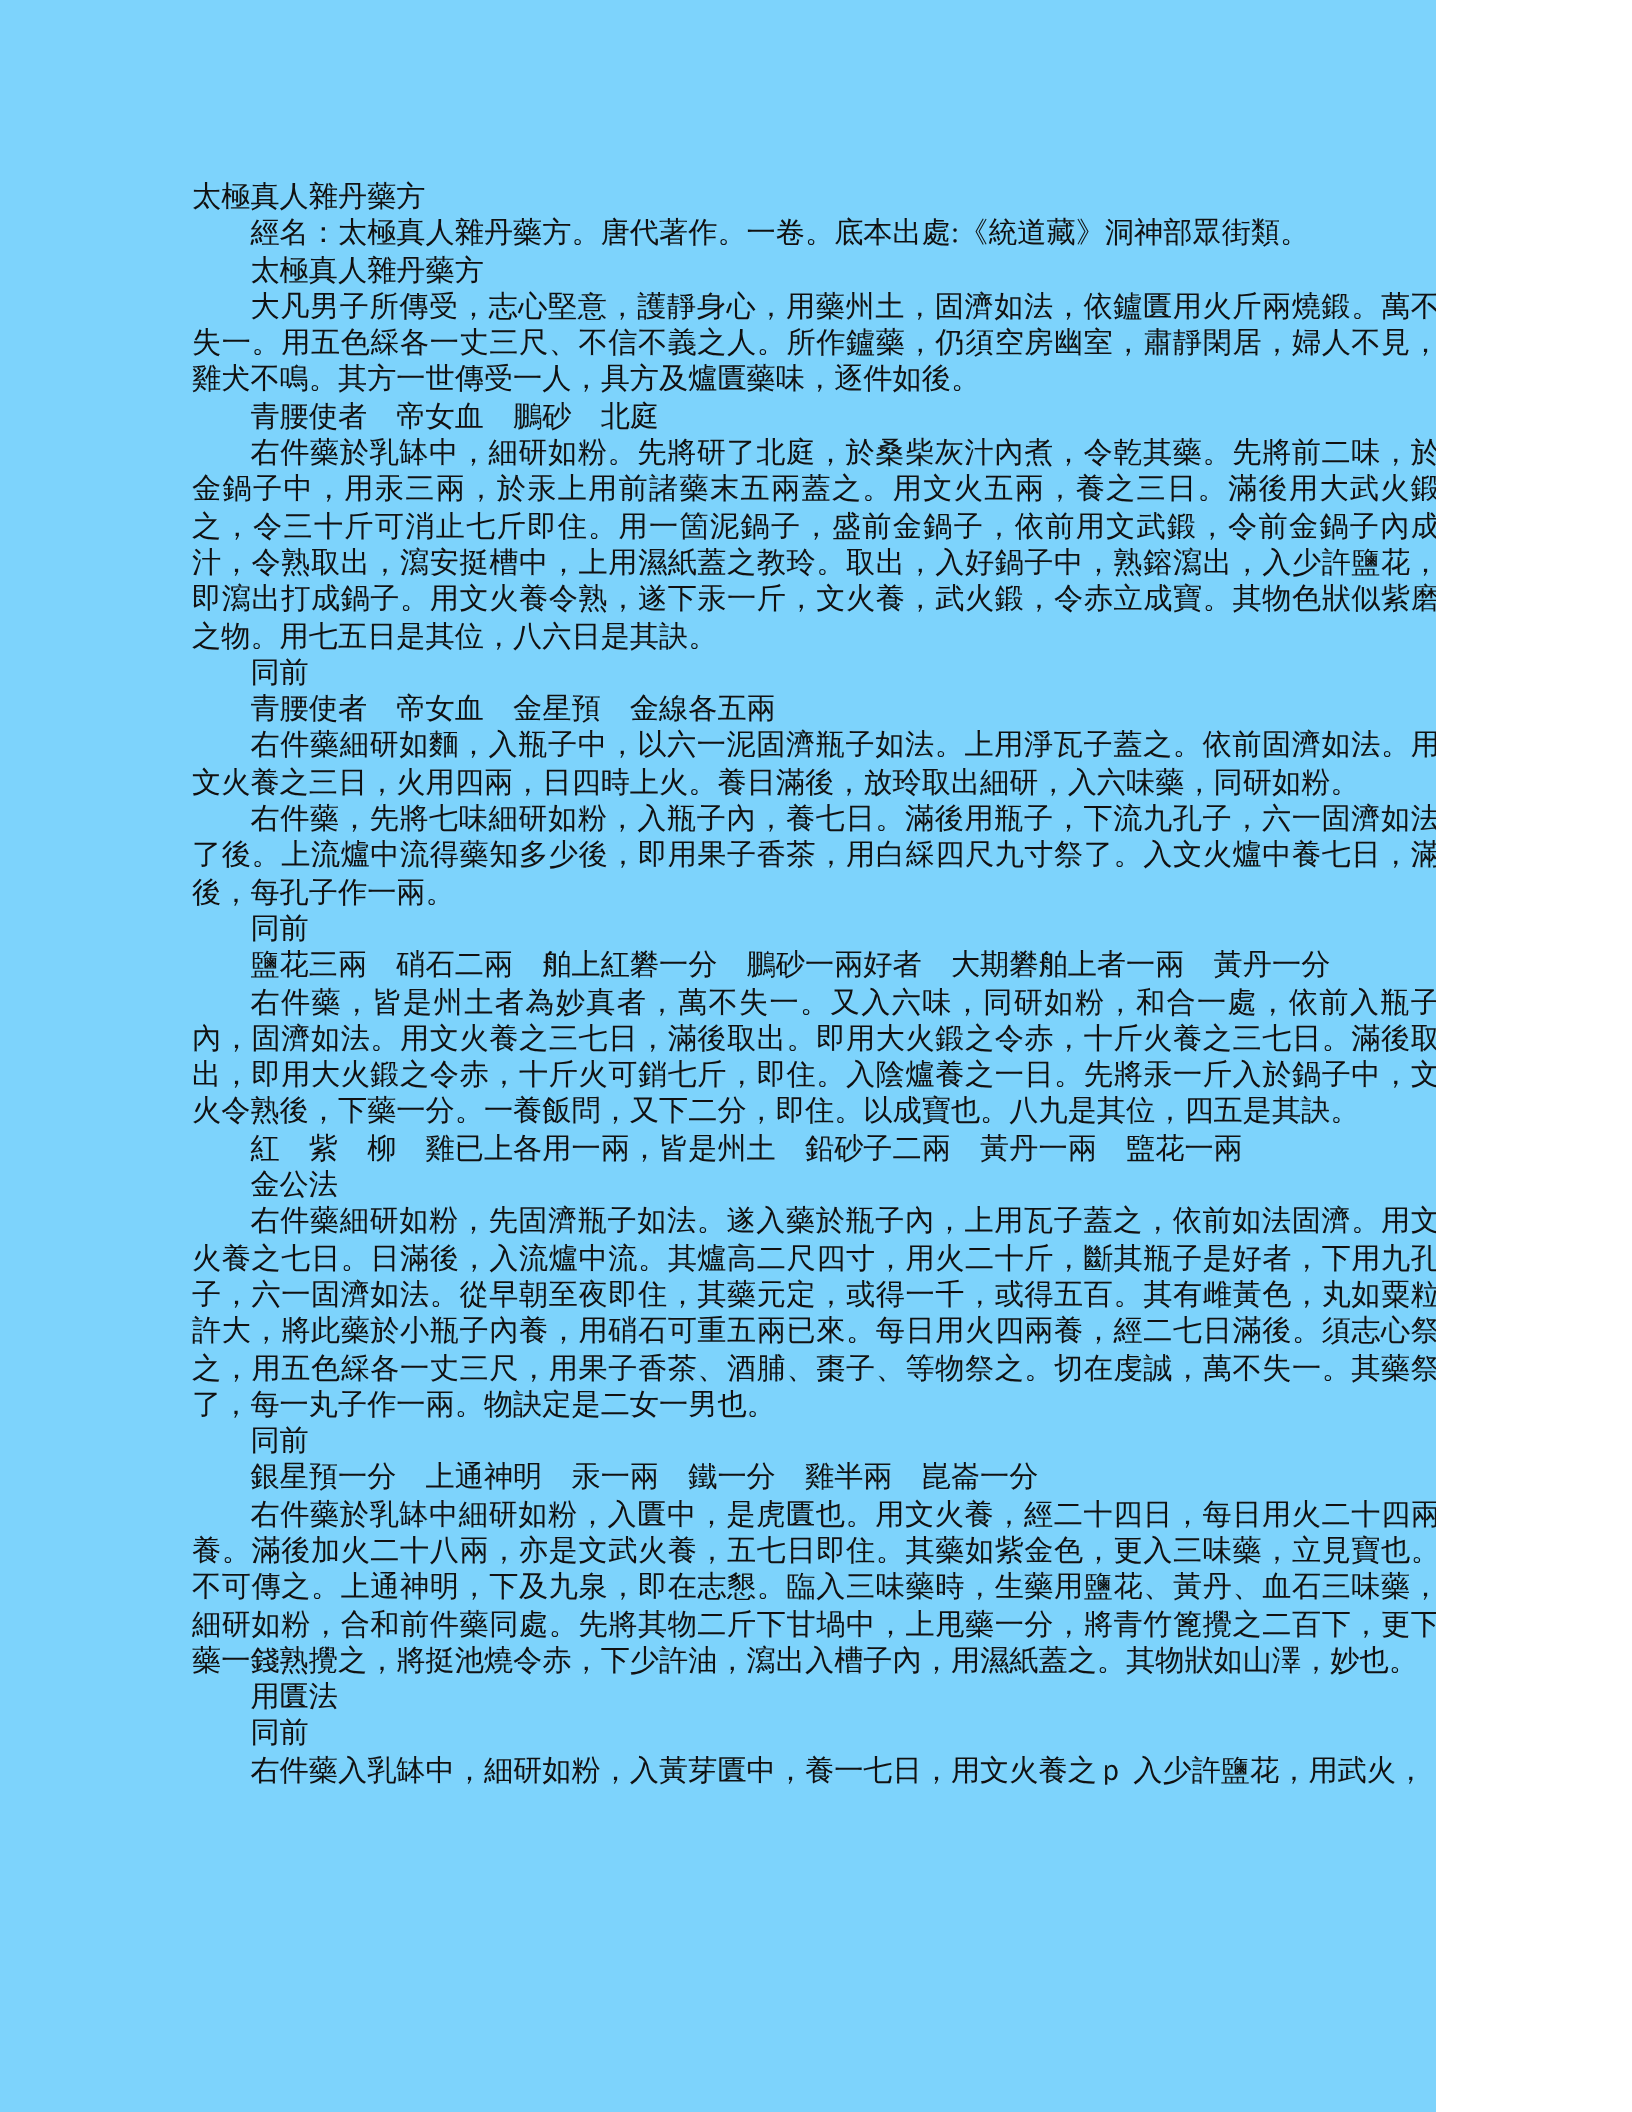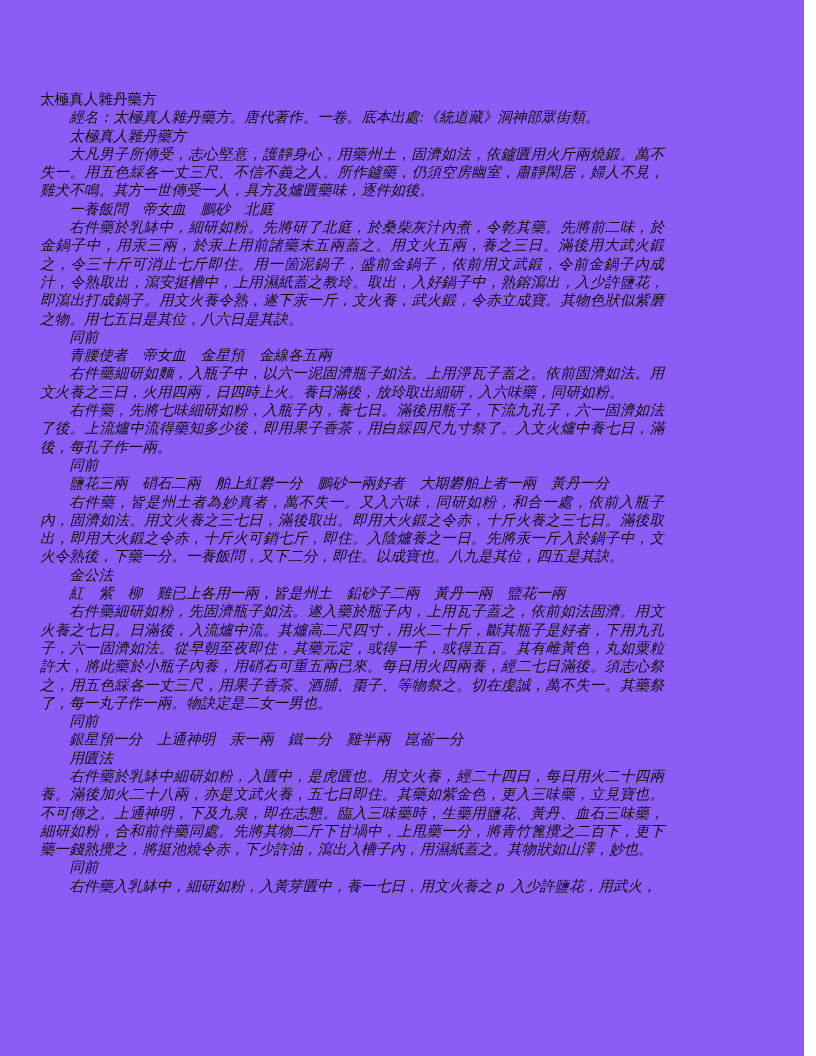--- a/index.html
+++ b/index.html
@@ -2,66 +2,65 @@
 <html lang="zh-Hant"><head>
 <meta charset="utf-8">
 <style>
   html, body {
     margin: 0;
     padding: 0;
     background: #ffffff;
   }
   .page {
     position: relative;
-    width: 804px;
+    width: 718px;
     height: 1056px;
-    background: #8b5cf6;
+    background: #7dd3fc;
     overflow: hidden;
     box-sizing: border-box;
-    padding: 90px 96px 0 40px;
+    padding: 90px 96px 0 96px;
   }
   .doc {
     width: 624px;
     font-family: "Liberation Serif", "DejaVu Serif", serif;
     font-size: 14.6px;
     line-height: 18.3px;
     color: #111111;
   }
   .para {
     margin: 0;
     text-align: justify;
     text-justify: inter-ideograph;
     word-break: break-all;
   }
   .para.indent {
     text-indent: 2em;
-    font-style: italic;
   }
 </style>
 </head>
 <body>
 
 <div class="page">
   <div class="doc">
     <p class="para">太極真人雜丹藥方</p>
     <p class="para indent">經名：太極真人雜丹藥方。唐代著作。一卷。底本出處:《統道藏》洞神部眾街類。</p>
     <p class="para indent">太極真人雜丹藥方</p>
     <p class="para indent">大凡男子所傳受，志心堅意，護靜身心，用藥州土，固濟如法，依鑪匱用火斤兩燒鍛。萬不失一。用五色綵各一丈三尺、不信不義之人。所作鑪藥，仍須空房幽室，肅靜閑居，婦人不見，雞犬不鳴。其方一世傳受一人，具方及爐匱藥味，逐件如後。</p>
-    <p class="para indent">一養飯問　帝女血　鵬砂　北庭</p>
+    <p class="para indent">青腰使者　帝女血　鵬砂　北庭</p>
     <p class="para indent">右件藥於乳缽中，細研如粉。先將研了北庭，於桑柴灰汁內煮，令乾其藥。先將前二味，於金鍋子中，用汞三兩，於汞上用前諸藥末五兩蓋之。用文火五兩，養之三日。滿後用大武火鍛之，令三十斤可消止七斤即住。用一箇泥鍋子，盛前金鍋子，依前用文武鍛，令前金鍋子內成汁，令熟取出，瀉安挺槽中，上用濕紙蓋之教玲。取出，入好鍋子中，熟鎔瀉出，入少許鹽花，即瀉出打成鍋子。用文火養令熟，遂下汞一斤，文火養，武火鍛，令赤立成寶。其物色狀似紫磨之物。用七五日是其位，八六日是其訣。</p>
     <p class="para indent">同前</p>
     <p class="para indent">青腰使者　帝女血　金星預　金線各五兩</p>
     <p class="para indent">右件藥細研如麵，入瓶子中，以六一泥固濟瓶子如法。上用淨瓦子蓋之。依前固濟如法。用文火養之三日，火用四兩，日四時上火。養日滿後，放玲取出細研，入六味藥，同研如粉。</p>
     <p class="para indent">右件藥，先將七味細研如粉，入瓶子內，養七日。滿後用瓶子，下流九孔子，六一固濟如法了後。上流爐中流得藥知多少後，即用果子香茶，用白綵四尺九寸祭了。入文火爐中養七日，滿後，每孔子作一兩。</p>
     <p class="para indent">同前</p>
     <p class="para indent">鹽花三兩　硝石二兩　舶上紅礬一分　鵬砂一兩好者　大期礬舶上者一兩　黃丹一分</p>
     <p class="para indent">右件藥，皆是州土者為妙真者，萬不失一。又入六味，同研如粉，和合一處，依前入瓶子內，固濟如法。用文火養之三七日，滿後取出。即用大火鍛之令赤，十斤火養之三七日。滿後取出，即用大火鍛之令赤，十斤火可銷七斤，即住。入陰爐養之一日。先將汞一斤入於鍋子中，文火令熟後，下藥一分。一養飯問，又下二分，即住。以成寶也。八九是其位，四五是其訣。</p>
+    <p class="para indent">紅　紫　柳　雞已上各用一兩，皆是州土　鉛砂子二兩　黃丹一兩　盬花一兩</p>
     <p class="para indent">金公法</p>
-    <p class="para indent">紅　紫　柳　雞已上各用一兩，皆是州土　鉛砂子二兩　黃丹一兩　盬花一兩</p>
     <p class="para indent">右件藥細研如粉，先固濟瓶子如法。遂入藥於瓶子內，上用瓦子蓋之，依前如法固濟。用文火養之七日。日滿後，入流爐中流。其爐高二尺四寸，用火二十斤，斷其瓶子是好者，下用九孔子，六一固濟如法。從早朝至夜即住，其藥元定，或得一千，或得五百。其有雌黃色，丸如粟粒許大，將此藥於小瓶子內養，用硝石可重五兩已來。每日用火四兩養，經二七日滿後。須志心祭之，用五色綵各一丈三尺，用果子香茶、酒脯、棗子、等物祭之。切在虔誠，萬不失一。其藥祭了，每一丸子作一兩。物訣定是二女一男也。</p>
     <p class="para indent">同前</p>
     <p class="para indent">銀星預一分　上通神明　汞一兩　鐵一分　雞半兩　崑崙一分</p>
+    <p class="para indent">右件藥於乳缽中細研如粉，入匱中，是虎匱也。用文火養，經二十四日，每日用火二十四兩養。滿後加火二十八兩，亦是文武火養，五七日即住。其藥如紫金色，更入三味藥，立見寶也。不可傳之。上通神明，下及九泉，即在志懇。臨入三味藥時，生藥用鹽花、黃丹、血石三味藥，細研如粉，合和前件藥同處。先將其物二斤下甘堝中，上甩藥一分，將青竹篦攪之二百下，更下藥一錢熟攪之，將挺池燒令赤，下少許油，瀉出入槽子內，用濕紙蓋之。其物狀如山澤，妙也。</p>
     <p class="para indent">用匱法</p>
-    <p class="para indent">右件藥於乳缽中細研如粉，入匱中，是虎匱也。用文火養，經二十四日，每日用火二十四兩養。滿後加火二十八兩，亦是文武火養，五七日即住。其藥如紫金色，更入三味藥，立見寶也。不可傳之。上通神明，下及九泉，即在志懇。臨入三味藥時，生藥用鹽花、黃丹、血石三味藥，細研如粉，合和前件藥同處。先將其物二斤下甘堝中，上甩藥一分，將青竹篦攪之二百下，更下藥一錢熟攪之，將挺池燒令赤，下少許油，瀉出入槽子內，用濕紙蓋之。其物狀如山澤，妙也。</p>
     <p class="para indent">同前</p>
     <p class="para indent">右件藥入乳缽中，細研如粉，入黃芽匱中，養一七日，用文火養之ｐ 入少許鹽花，用武火，</p>
   </div>
 </div>
 
 </body></html>

